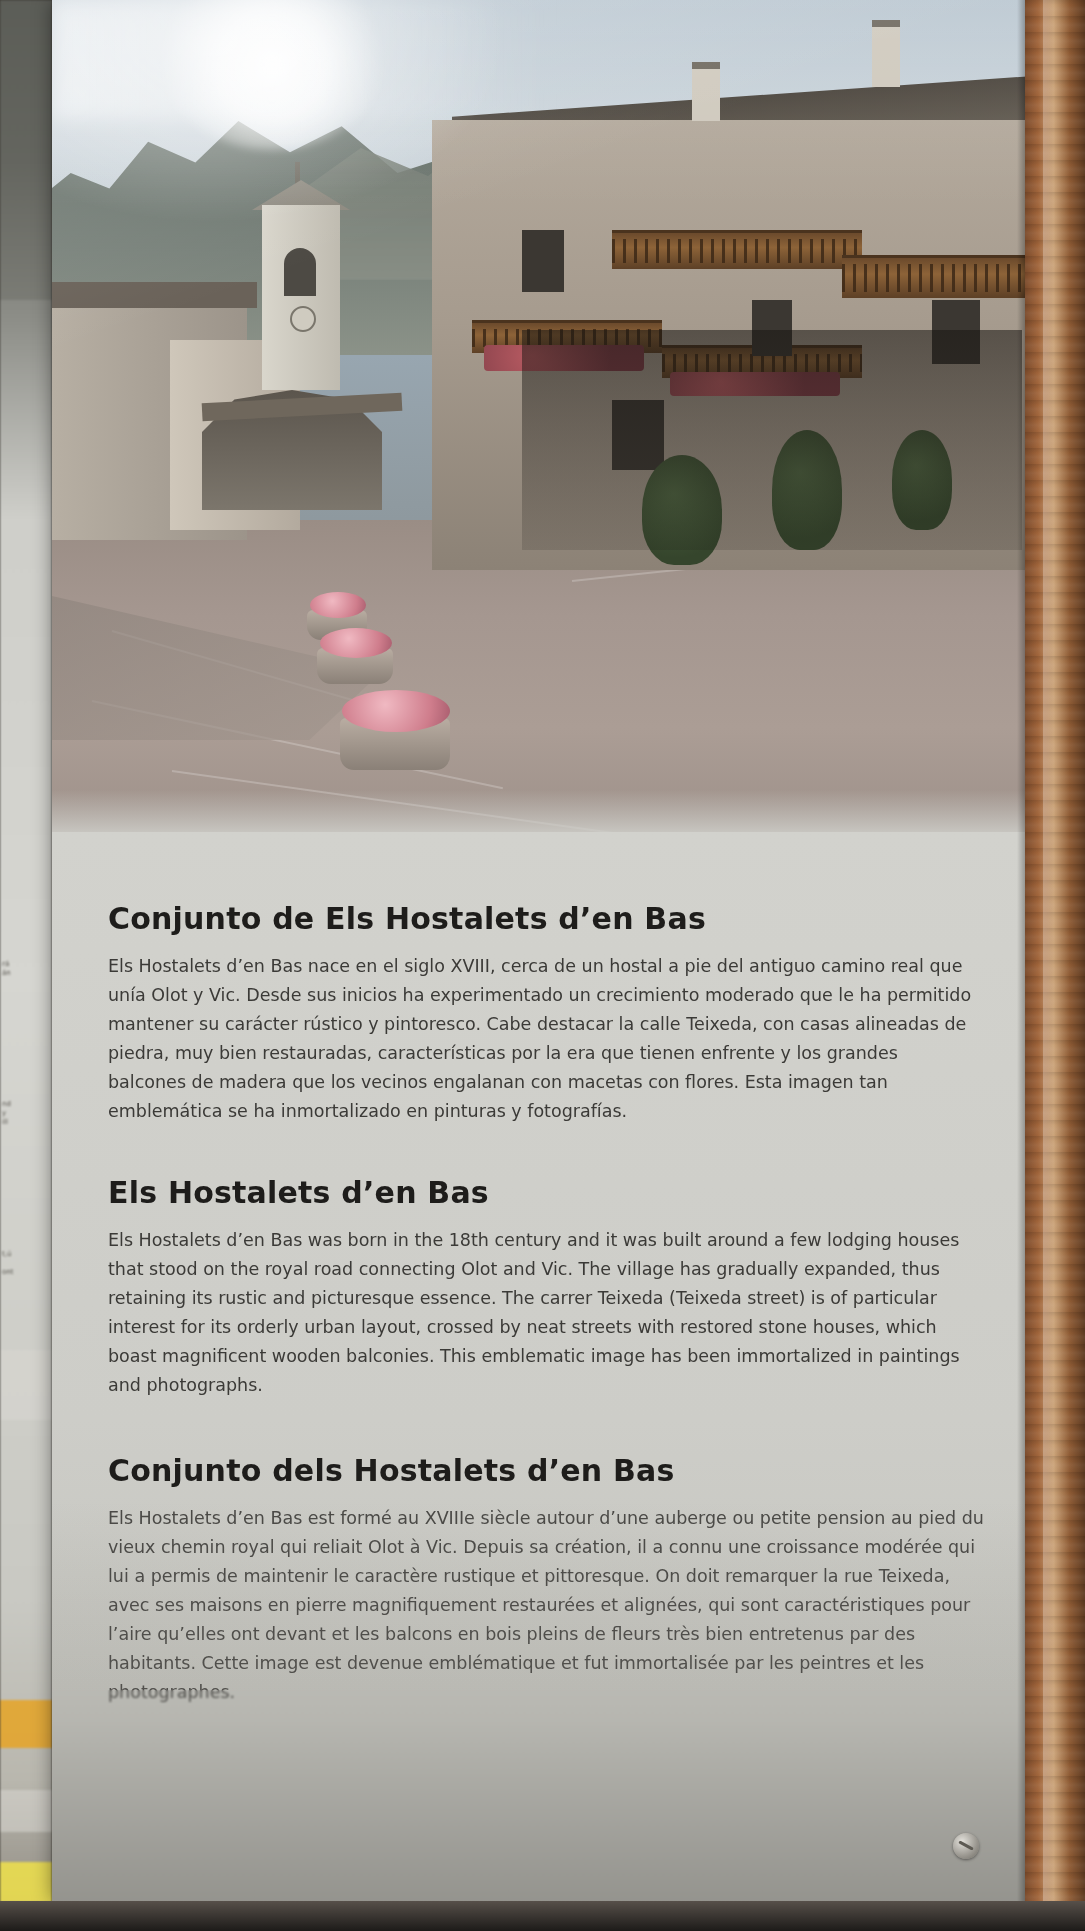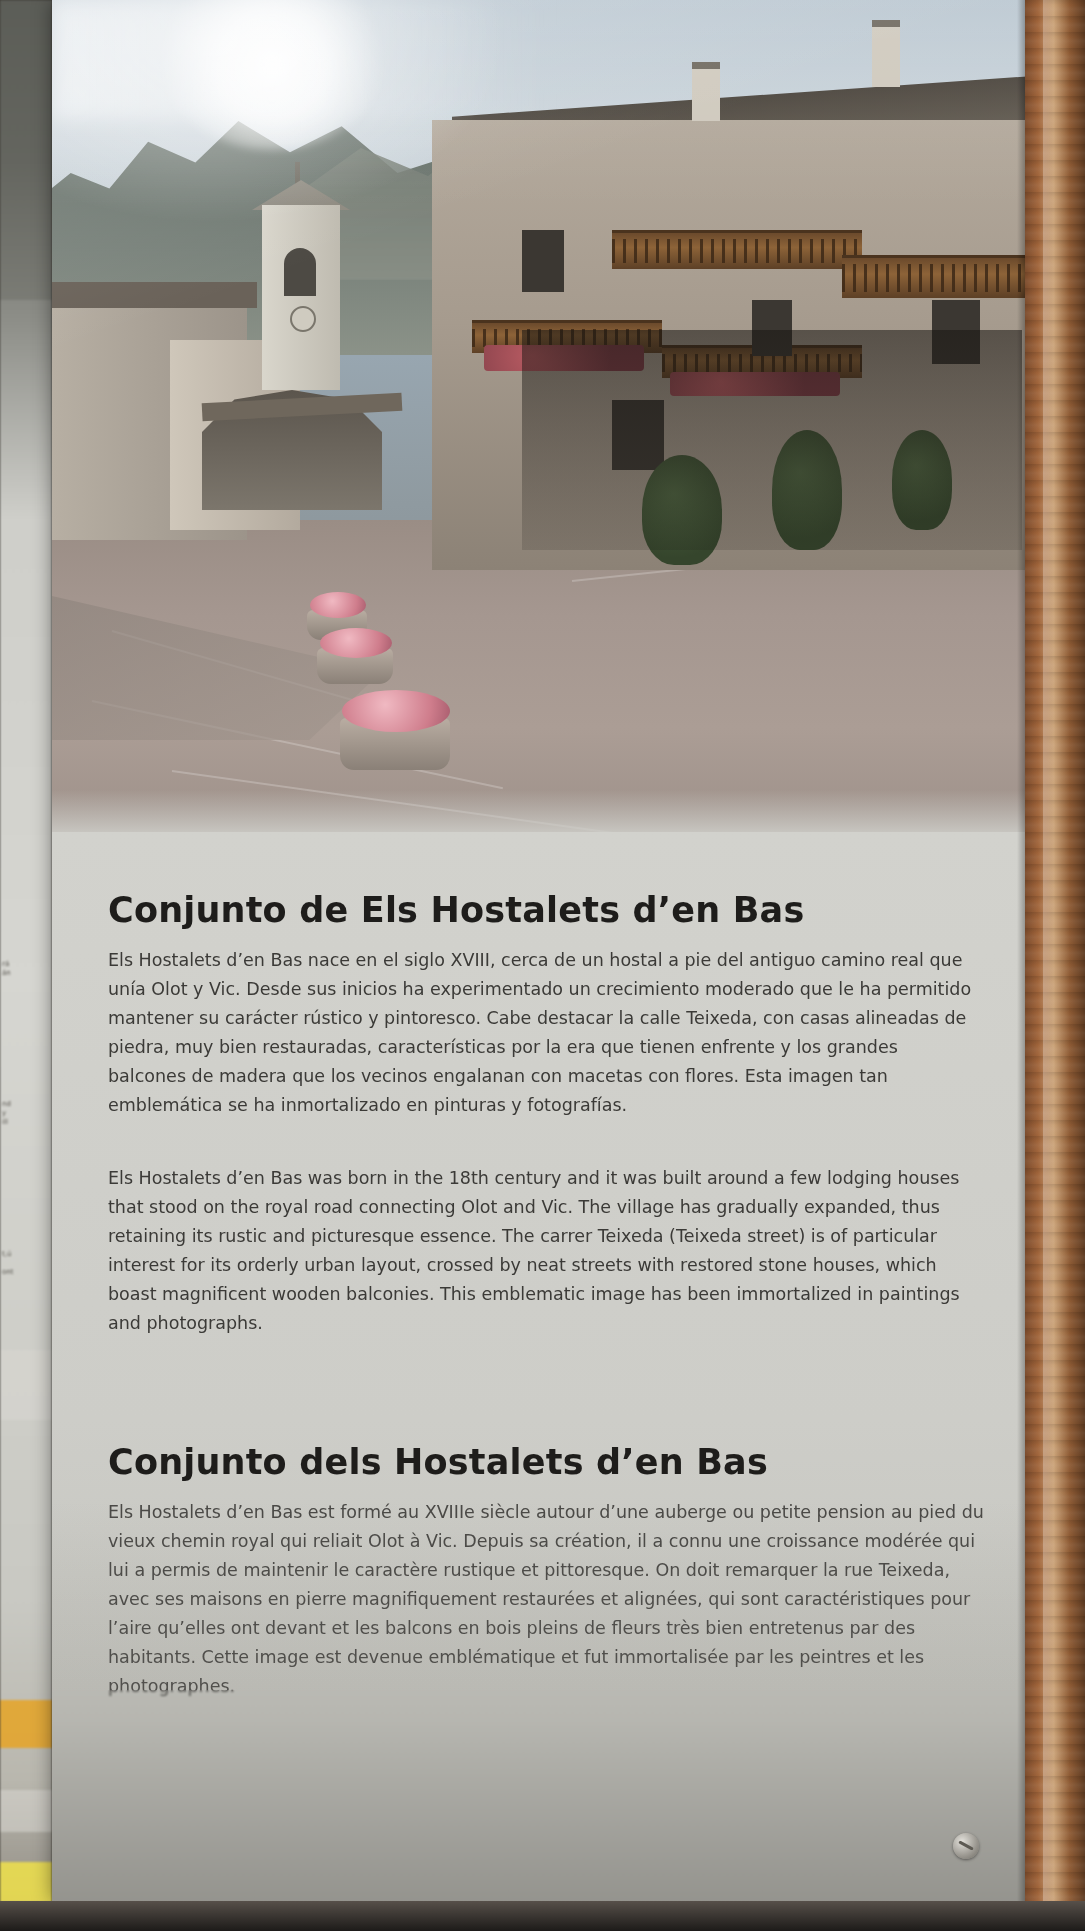--- a/index.html
+++ b/index.html
@@ -283,24 +283,24 @@
     left: 0; top: 832px;
     width: 975px; height: 1069px;
     background: linear-gradient(to bottom, #d2d2cd 0%, #cdcdc8 55%, #c6c6c0 80%, #b9b9b3 100%);
     padding: 0 56px;
     box-sizing: border-box;
   }
   .sec { margin-top: 0; }
   .sec-title {
     font-family: "DejaVu Sans", sans-serif;
     font-weight: bold;
-    font-size: 35px;
+    font-size: 30px;
     color: #1e1d1b;
     letter-spacing: .2px;
-    margin: 0 0 16px 0;
+    margin: 11px 0 16px 0;
   }
   .sec-body {
     font-family: "DejaVu Sans", sans-serif;
     font-size: 17.5px;
     line-height: 29px;
     color: #3b3a37;
     margin: 0;
     text-align: left;
   }
   #sec-es { position: absolute; left: 56px; top: 58px;  width: 870px; }
@@ -429,20 +429,21 @@
     </div>
 
     <div class="text-area">
 
       <div class="sec" id="sec-es">
         <h2 class="sec-title">Conjunto de Els Hostalets d’en Bas</h2>
         <p class="sec-body">Els Hostalets d’en Bas nace en el siglo XVIII, cerca de un hostal a pie del antiguo camino real que unía Olot y Vic. Desde sus inicios ha experimentado un crecimiento moderado que le ha permitido mantener su carácter rústico y pintoresco. Cabe destacar la calle Teixeda, con casas alineadas de piedra, muy bien restauradas, características por la era que tienen enfrente y los grandes balcones de madera que los vecinos engalanan con macetas con flores. Esta imagen tan emblemática se ha inmortalizado en pinturas y fotografías.</p>
       </div>
 
       <div class="sec" id="sec-en">
+        <h2 class="sec-title">Els Hostalets d’en Bas</h2>
         <p class="sec-body">Els Hostalets d’en Bas was born in the 18th century and it was built around a few lodging houses that stood on the royal road connecting Olot and Vic. The village has gradually expanded, thus retaining its rustic and picturesque essence. The carrer Teixeda (Teixeda street) is of particular interest for its orderly urban layout, crossed by neat streets with restored stone houses, which boast magnificent wooden balconies. This emblematic image has been immortalized in paintings and photographs.</p>
       </div>
 
       <div class="sec" id="sec-fr">
         <h2 class="sec-title">Conjunto dels Hostalets d’en Bas</h2>
         <p class="sec-body">Els Hostalets d’en Bas est formé au XVIIIe siècle autour d’une auberge ou petite pension au pied du vieux chemin royal qui reliait Olot à Vic. Depuis sa création, il a connu une croissance modérée qui lui a permis de maintenir le caractère rustique et pittoresque. On doit remarquer la rue Teixeda, avec ses maisons en pierre magnifiquement restaurées et alignées, qui sont caractéristiques pour l’aire qu’elles ont devant et les balcons en bois pleins de fleurs très bien entretenus par des habitants. Cette image est devenue emblématique et fut immortalisée par les peintres et les photographes.</p>
       </div>
 
     </div>
 

